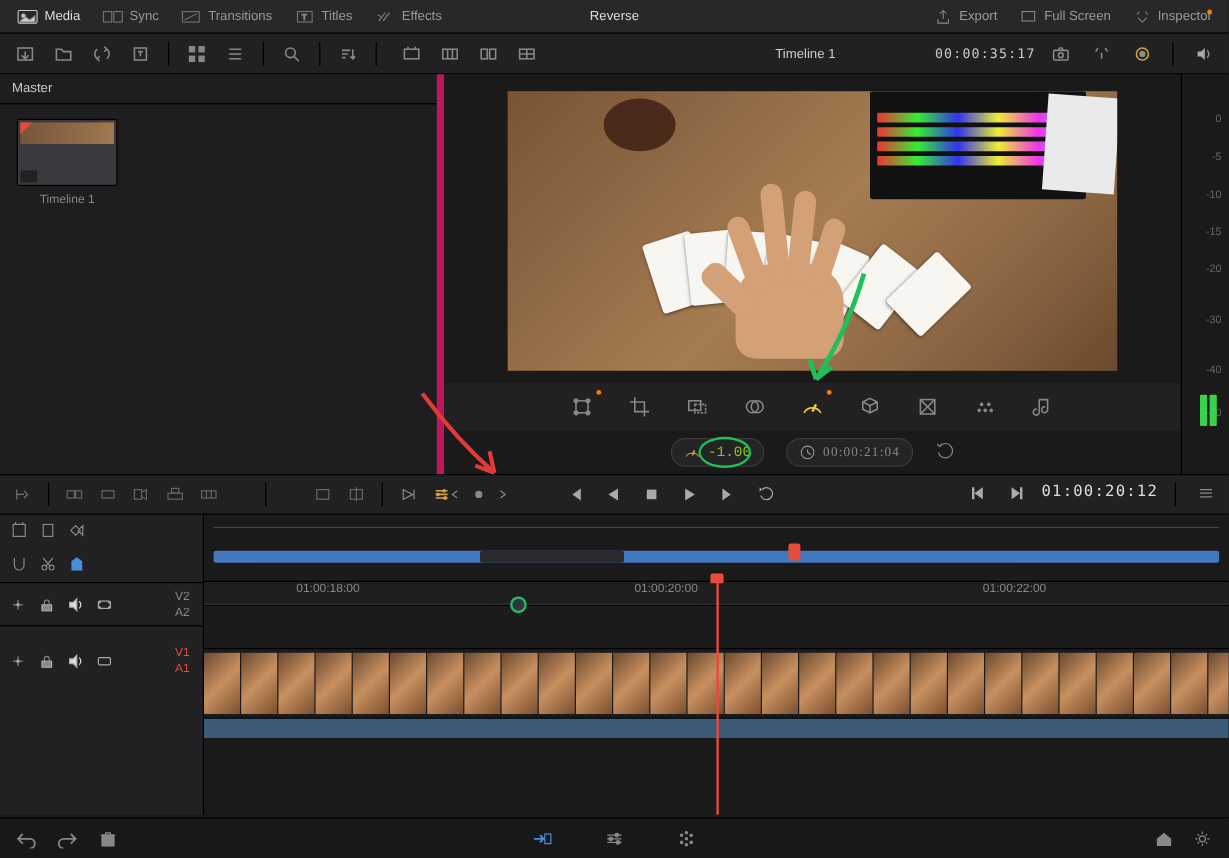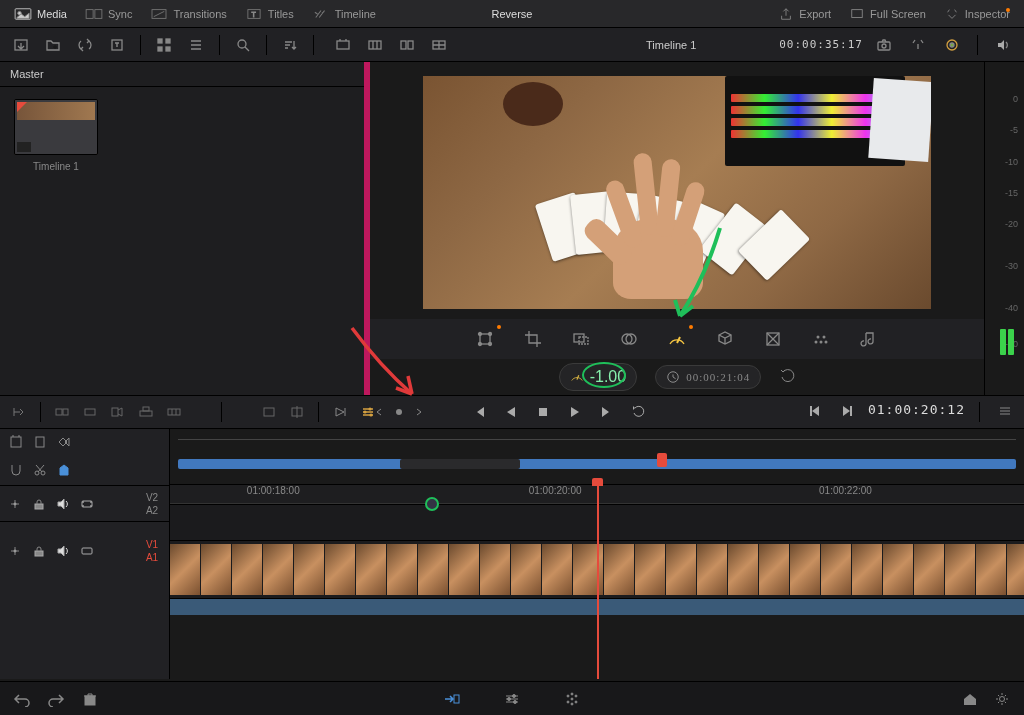--- a/index.html
+++ b/index.html
@@ -85,21 +85,21 @@
   .rt-icon svg { width:20px; height:20px; fill:none; stroke:#888; stroke-width:1.3;}
   .rt-icon.active svg { stroke:#f5c542; }
   .rt-highlight { position:relative; }
   .rt-highlight::before { content:""; position:absolute; inset:-6px -10px; background:rgba(230,200,50,.3); border-radius:10px; z-index:-1;}
   .tiny-orange { position:absolute; width:4px;height:4px;background:#ff7b00; border-radius:50%; top:-4px; right:-6px;}
 
   
   .speed-row { height:36px; display:flex; align-items:center; justify-content:center; gap:18px; background:#1a1a1a;}
   .pill { display:flex; align-items:center; gap:6px; padding:4px 10px; border:1px solid #3a3a3a; border-radius:14px; background:#242426;}
   .pill svg { width:14px; height:14px; stroke:#d4b040; fill:none;}
-  .speed-val { color:#86efac; font-family:Liberation Sans, sans-serif; font-size:16px; position:relative;}
+  .speed-val { color:#84cc16; font-family:Liberation Mono, monospace; font-size:12px; position:relative;}
   .green-ring { position:absolute; border:2.5px solid #1fbf5a; border-radius:50%; width:44px; height:26px; left:-8px; top:-6px; pointer-events:none;}
   .pill.grey svg { stroke:#999; }
   .tc-grey { color:#888; font-family:Liberation Serif, serif; letter-spacing:1px;}
   .undo-speed svg { width:16px;height:16px; stroke:#888; fill:none;}
 
   
   .transport { height:34px; background:#212124; border-top:1px solid #000; border-bottom:1px solid #000; display:flex; align-items:center; padding:0 8px; gap:6px;}
   .tp-left { display:flex; gap:6px; align-items:center;}
   .tp-center { position:absolute; left:50%; transform:translateX(-50%); display:flex; gap:10px; align-items:center;}
   .tp-btn { width:22px;height:18px; display:flex;align-items:center;justify-content:center; cursor:pointer;}
@@ -190,21 +190,21 @@
     <svg viewBox="0 0 20 16">
         <rect x="3" y="3" width="14" height="10" fill="none" stroke="#777"></rect>
         <text x="7" y="11" font-size="8" fill="#777">T</text>
       </svg>
     <span>Titles</span>
   </div>
   <div class="tm-item">
     <svg viewBox="0 0 20 16">
         <path d="M4 12 L10 4 M8 12 L14 4 M6 8 L3 6 M11 7 L14 5" stroke="#777" stroke-width="1.2"></path>
       </svg>
-    <span>Timeline</span>
+    <span>Effects</span>
   </div>
   <div class="center-txt">Reverse</div>
   <div class="right-group">
     <div class="tm-item">
       <svg viewBox="0 0 16 16">
           <path d="M8 10 L8 2 M5 5 L8 2 L11 5 M3 10 L3 14 L13 14 L13 10" fill="none" stroke="#888"></path>
         </svg>
       <span>Export</span>
     </div>
     <div class="tm-item">

